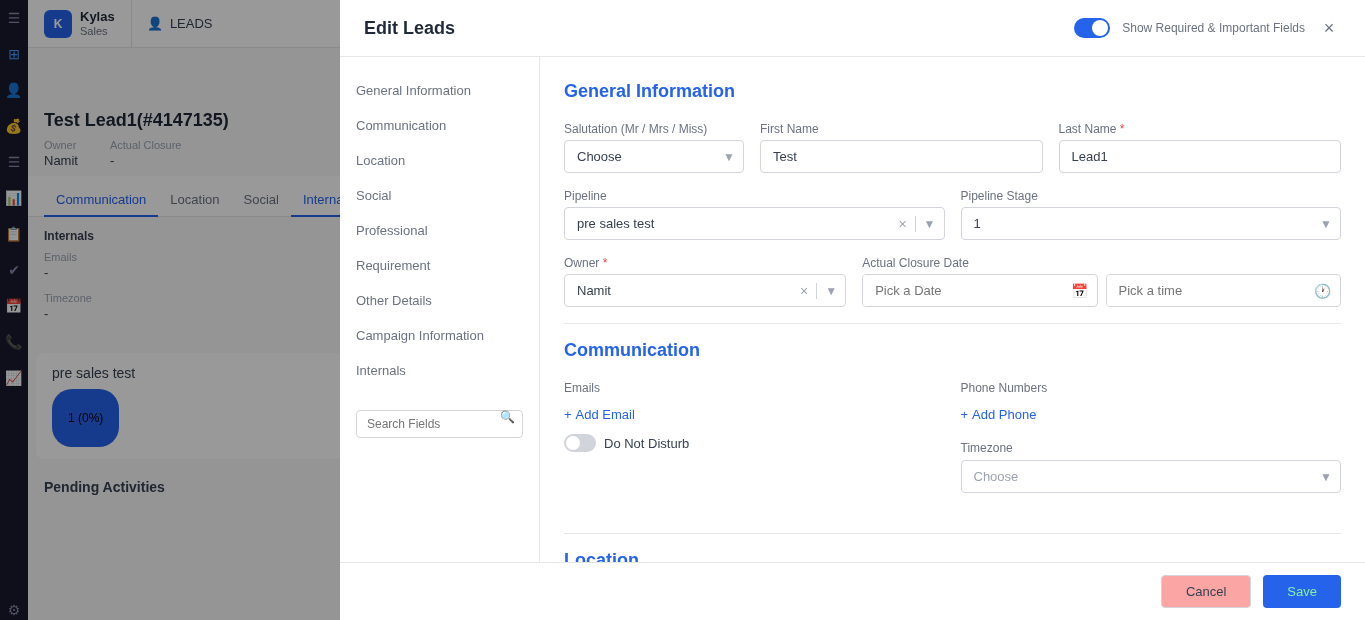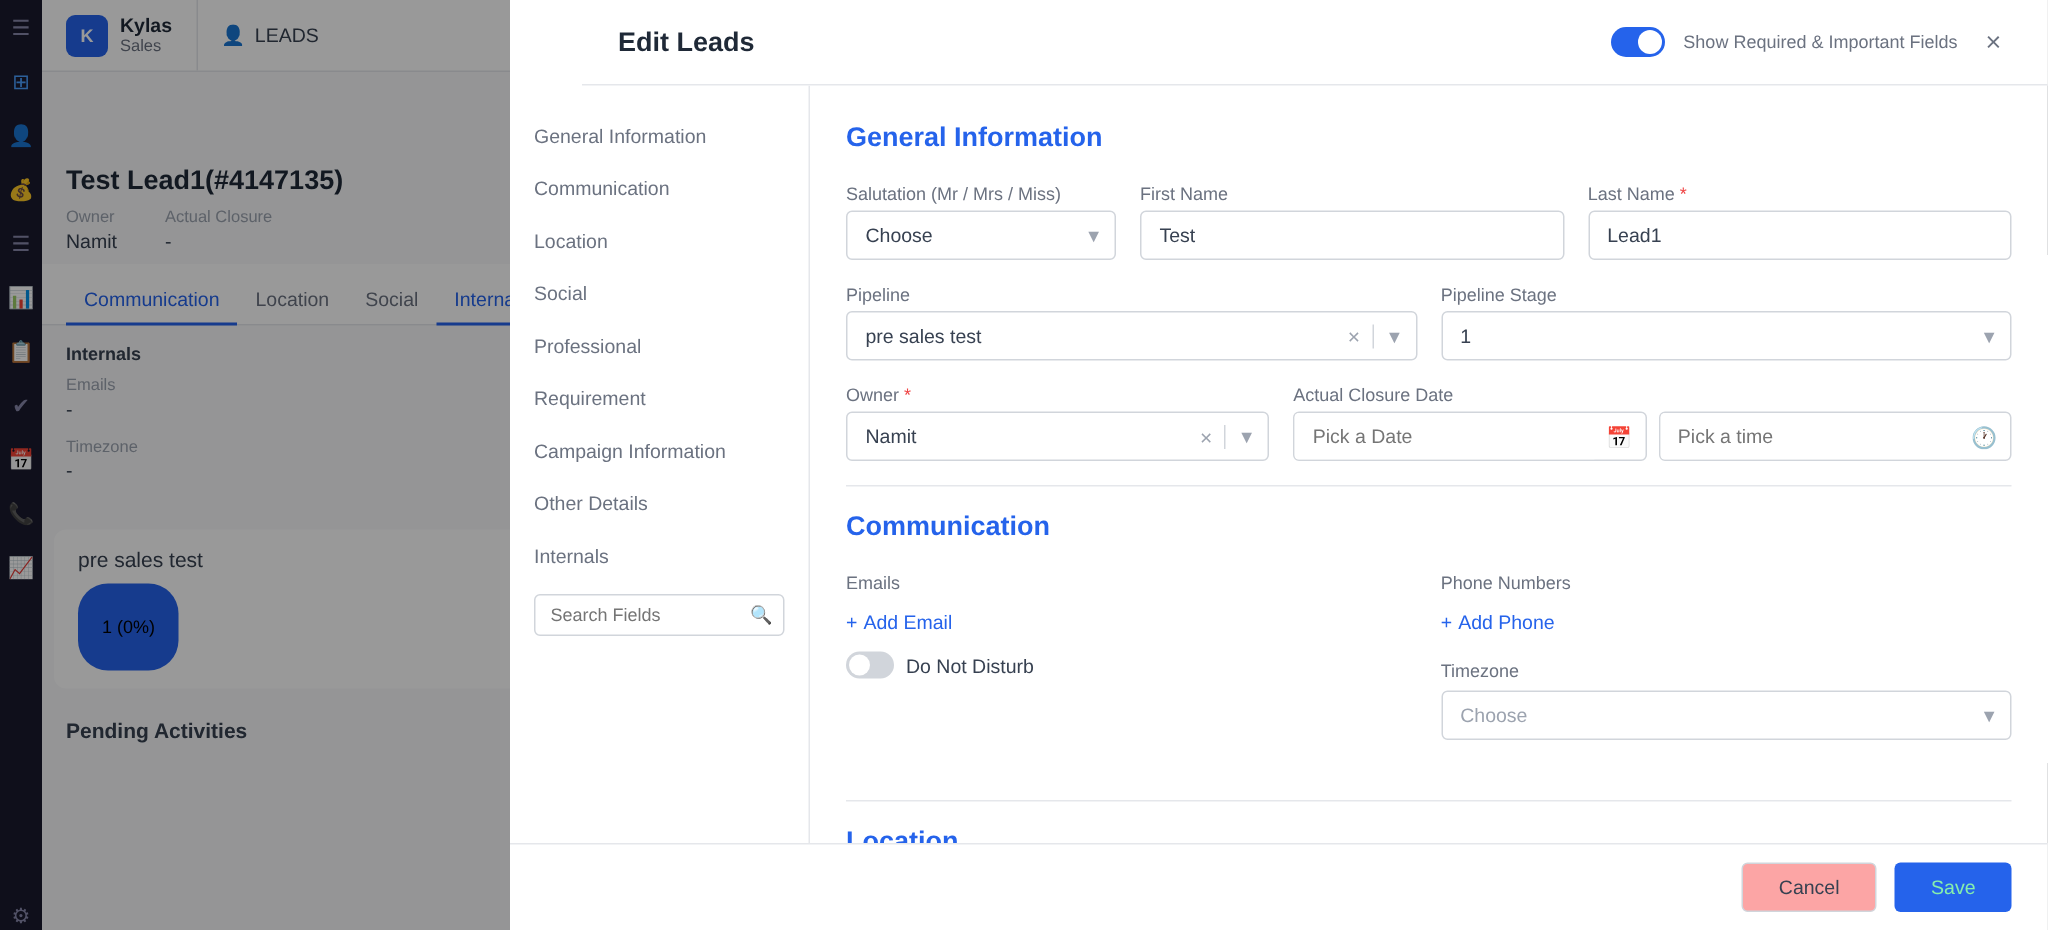--- a/index.html
+++ b/index.html
@@ -85,21 +85,21 @@
     }
 
     
     .edit-modal {
       position: fixed; left: 340px; top: 0; right: 0; bottom: 0;
       background: #fff; z-index: 101; display: flex; flex-direction: column;
     }
     .modal-header {
       display: flex; align-items: center; justify-content: space-between;
       padding: 16px 24px; border-bottom: 1px solid #e5e7eb;
-      background: #fff; flex-shrink: 0; margin-left: 48px;
+      background: #fff; flex-shrink: 0;
     }
     .modal-title { font-size: 18px; font-weight: 600; color: #1f2937; }
     .modal-header-right { display: flex; align-items: center; gap: 12px; }
     .toggle-label { font-size: 12px; color: #6b7280; }
     .toggle-switch {
       width: 36px; height: 20px; background: #2563eb; border-radius: 10px;
       position: relative; cursor: pointer;
     }
     .toggle-switch::after {
       content: ''; position: absolute; top: 2px; right: 2px;
@@ -118,21 +118,21 @@
       border-right: 1px solid #e5e7eb; overflow-y: auto;
     }
     .nav-item {
       padding: 10px 16px; font-size: 13px; color: #6b7280; cursor: pointer;
     }
     .search-fields {
       margin: 8px 16px; position: relative;
     }
     .search-fields input {
       width: 100%; padding: 6px 28px 6px 10px; border: 1px solid #d1d5db;
-      border-radius: 4px; font-size: 12px; color: #374151; outline: none;
+      border-radius: 4px; font-size: 12px; color: #374151; outline: none; margin-top: 14px;
     }
     .search-fields-icon {
       position: absolute; right: 8px; top: 50%; transform: translateY(-50%);
       color: #9ca3af; font-size: 12px;
     }
 
     
     .modal-form {
       flex: 1; overflow-y: auto; padding: 24px;
     }
@@ -311,22 +311,22 @@
 
   <div class="modal-body">
 
     <div class="modal-nav">
       <div class="nav-item">General Information</div>
       <div class="nav-item">Communication</div>
       <div class="nav-item">Location</div>
       <div class="nav-item">Social</div>
       <div class="nav-item">Professional</div>
       <div class="nav-item">Requirement</div>
+      <div class="nav-item">Other Details</div>
       <div class="nav-item">Campaign Information</div>
-      <div class="nav-item">Other Details</div>
       <div class="nav-item">Internals</div>
       <div class="search-fields">
         <input type="text" placeholder="Search Fields" style="">
         <span class="search-fields-icon">🔍</span>
       </div>
     </div>
 
     <div class="modal-form">
 
       <div class="section-title">General Information</div>

